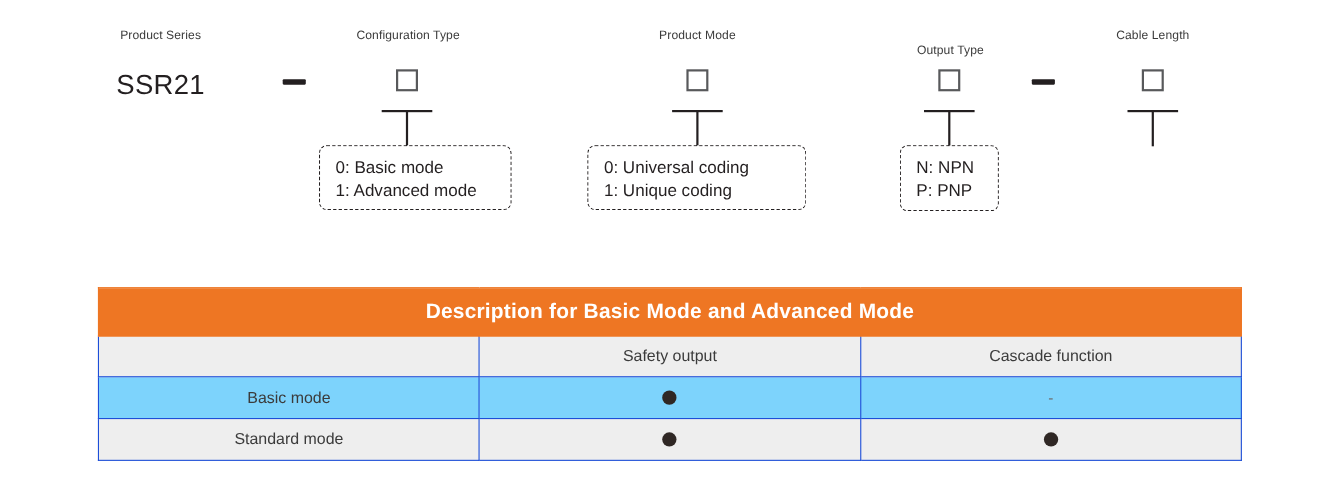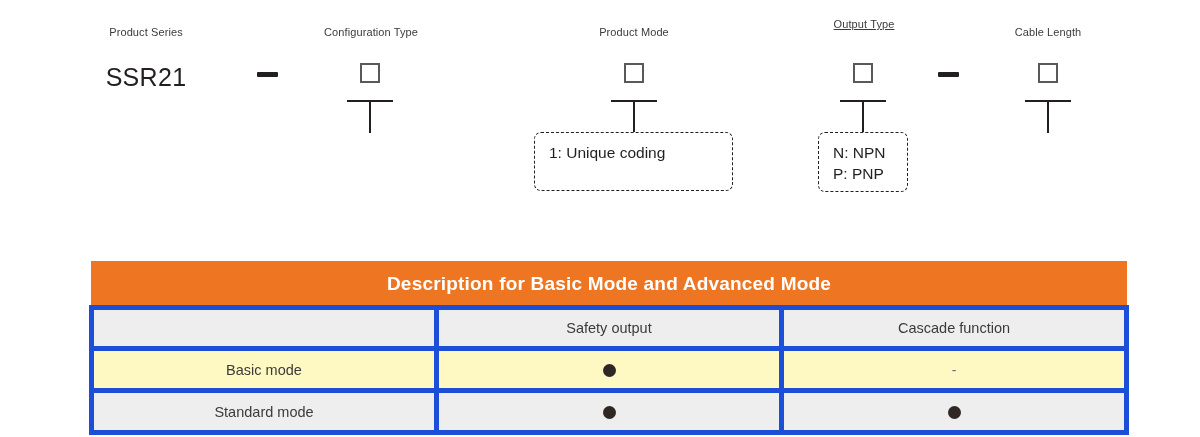--- a/index.html
+++ b/index.html
@@ -94,21 +94,21 @@
   
   #mode-table {
     position: absolute;
     left: 89px;
     top: 261px;
     width: 1040px;
     border-collapse: collapse;
     table-layout: fixed;
   }
   #mode-table th, #mode-table td {
-    border: 5px solid #1d4ed8;
+    border: 1px solid #1d4ed8;
     padding: 0;
     text-align: center;
     vertical-align: middle;
   }
   .tbl-title {
     background: #ee7623;
     color: #ffffff;
     font-size: 19px;
     font-weight: bold;
     height: 43px;
@@ -121,21 +121,21 @@
     font-size: 14.5px;
     color: #3b3b3b;
     font-weight: normal;
   }
   .tbl-row td {
     height: 37px;
     font-size: 14.5px;
     color: #3b3b3b;
   }
   .tbl-row.alt td { background: #eeeeee; }
-  .tbl-row.plain td { background: #fef9c3; }
+  .tbl-row.plain td { background: #7dd3fc; }
 
   .dot {
     display: inline-block;
     width: 13px;
     height: 13px;
     border-radius: 50%;
     background: #2f2724;
     vertical-align: middle;
   }
   .dash-mark {
@@ -146,40 +146,45 @@
   }
 </style>
 </head>
 <body>
 
 <div id="decoder">
 
   <div class="col-title" style="left:146px; top:26px;">Product Series</div>
   <div class="col-title" style="left:371px; top:26px;">Configuration Type</div>
   <div class="col-title" style="left:634px; top:26px;">Product Mode</div>
-  <div class="col-title" style="left:864px; top:18px;text-decoration:underline;">Output Type</div>
+  <div class="col-title" style="left:864px; top:40px;">Output Type</div>
   <div class="col-title" style="left:1048px; top:26px;text-align:center;">Cable Length</div>
 
   <div class="series-code" style="left:146px; top:63px;">SSR21</div>
 
   <div class="dash" style="left:257px; top:72px;"></div>
   <div class="dash" style="left:938px; top:72px;"></div>
 
   <div class="slot-box" style="left:360px; top:63px;"></div>
   <div class="connector" style="left:347px; top:100px;">
     <div class="crossbar"></div>
     <div class="stem" style="height:33px;"></div>
   </div>
+  <div class="opt-box" style="left:290px; top:132px; width:175px; height:59px;">
+    <div class="opt">0: Basic mode</div>
+    <div class="opt">1: Advanced mode</div>
+  </div>
 
   <div class="slot-box" style="left:624px; top:63px;"></div>
   <div class="connector" style="left:611px; top:100px;">
     <div class="crossbar"></div>
     <div class="stem" style="height:33px;"></div>
   </div>
   <div class="opt-box" style="left:534px; top:132px; width:199px; height:59px;">
+    <div class="opt">0: Universal coding</div>
     <div class="opt">1: Unique coding</div>
   </div>
 
   <div class="slot-box" style="left:853px; top:63px;"></div>
   <div class="connector" style="left:840px; top:100px;">
     <div class="crossbar"></div>
     <div class="stem" style="height:33px;"></div>
   </div>
   <div class="opt-box" style="left:818px; top:132px; width:90px; height:60px;">
     <div class="opt">N: NPN</div>

